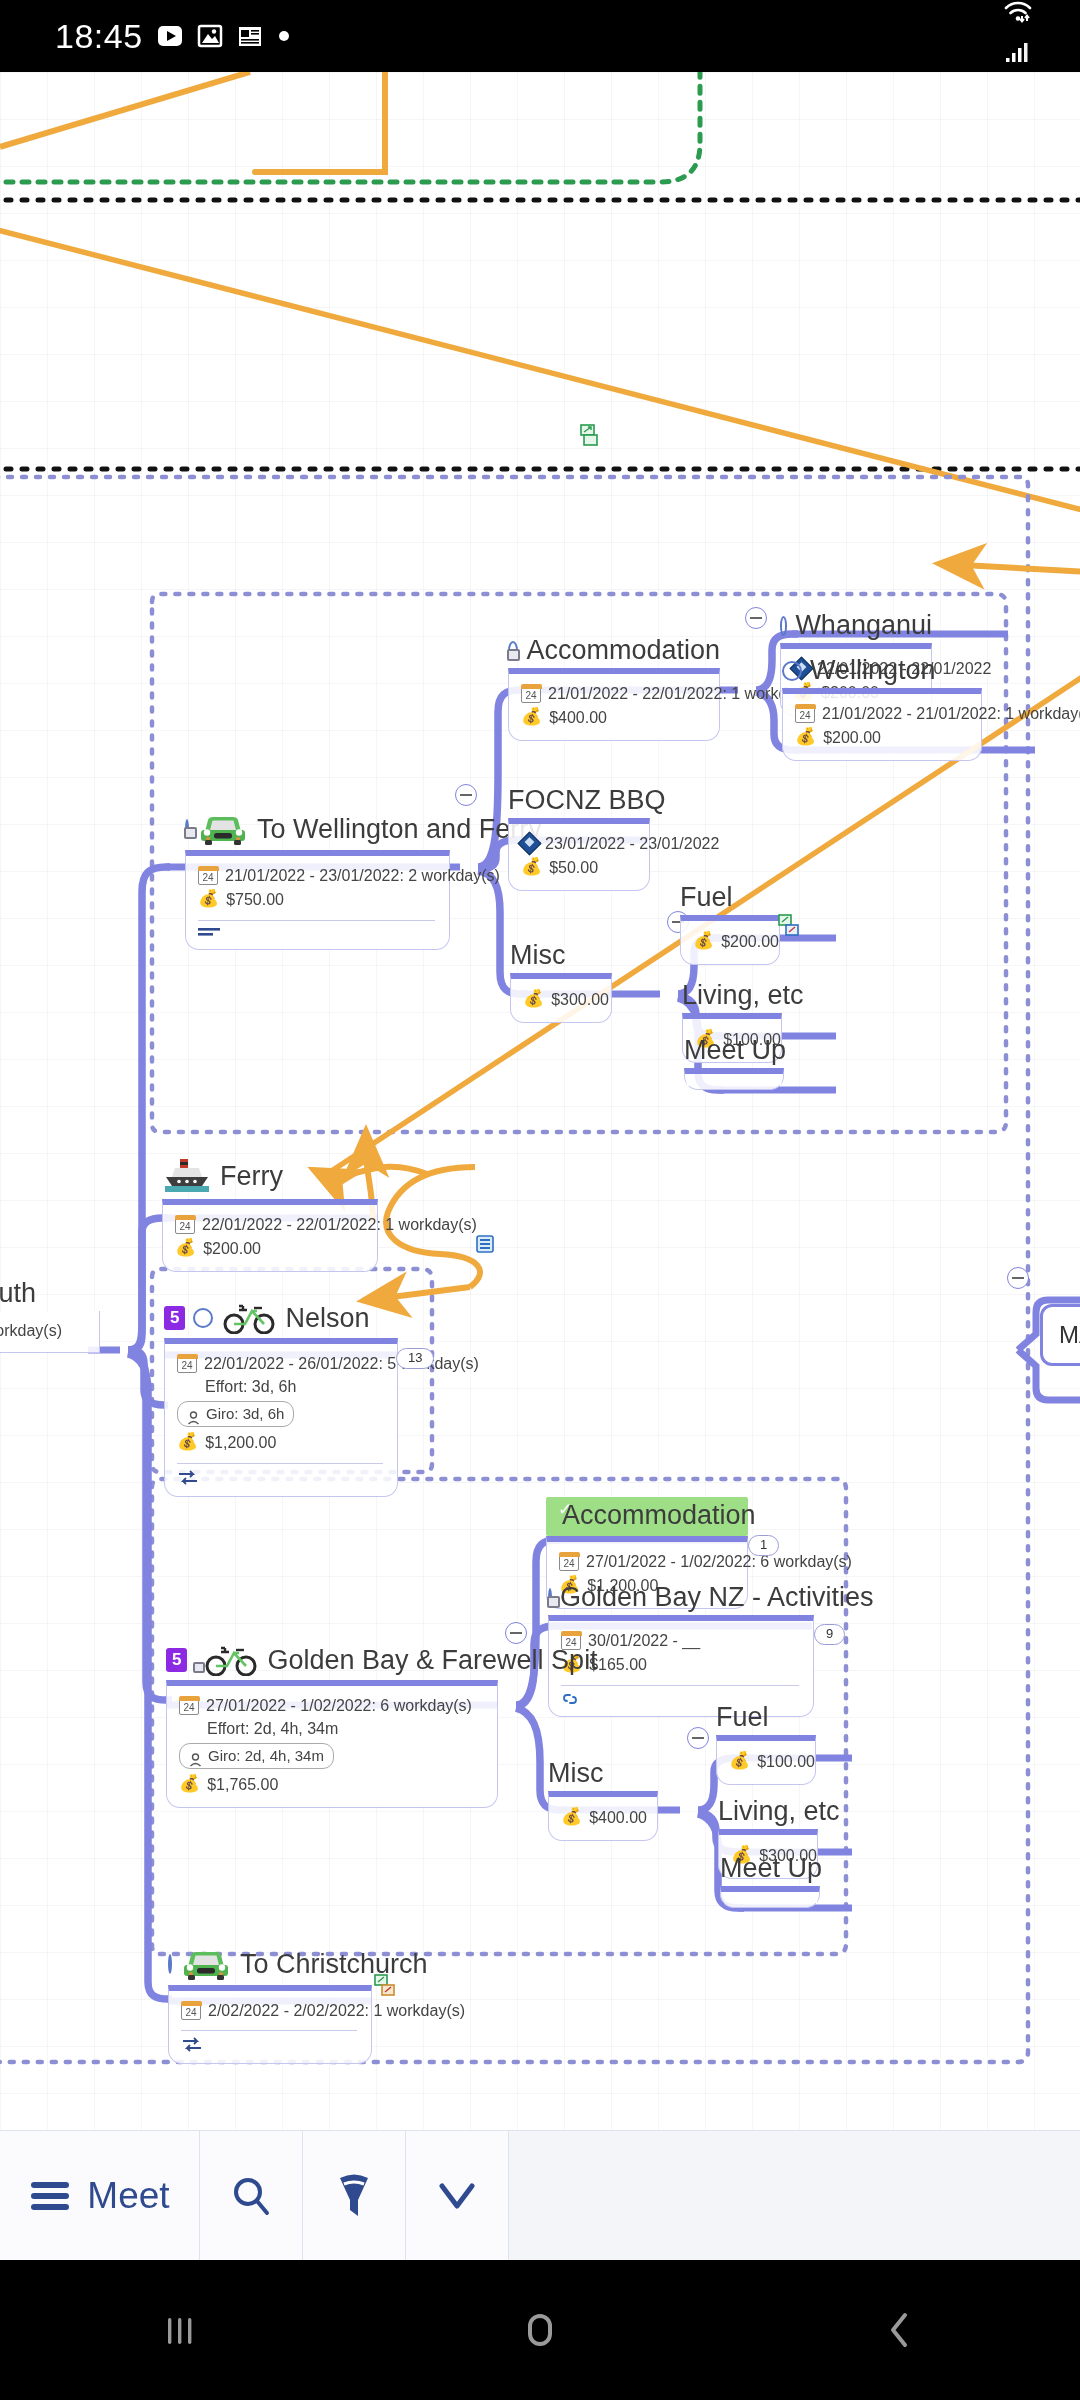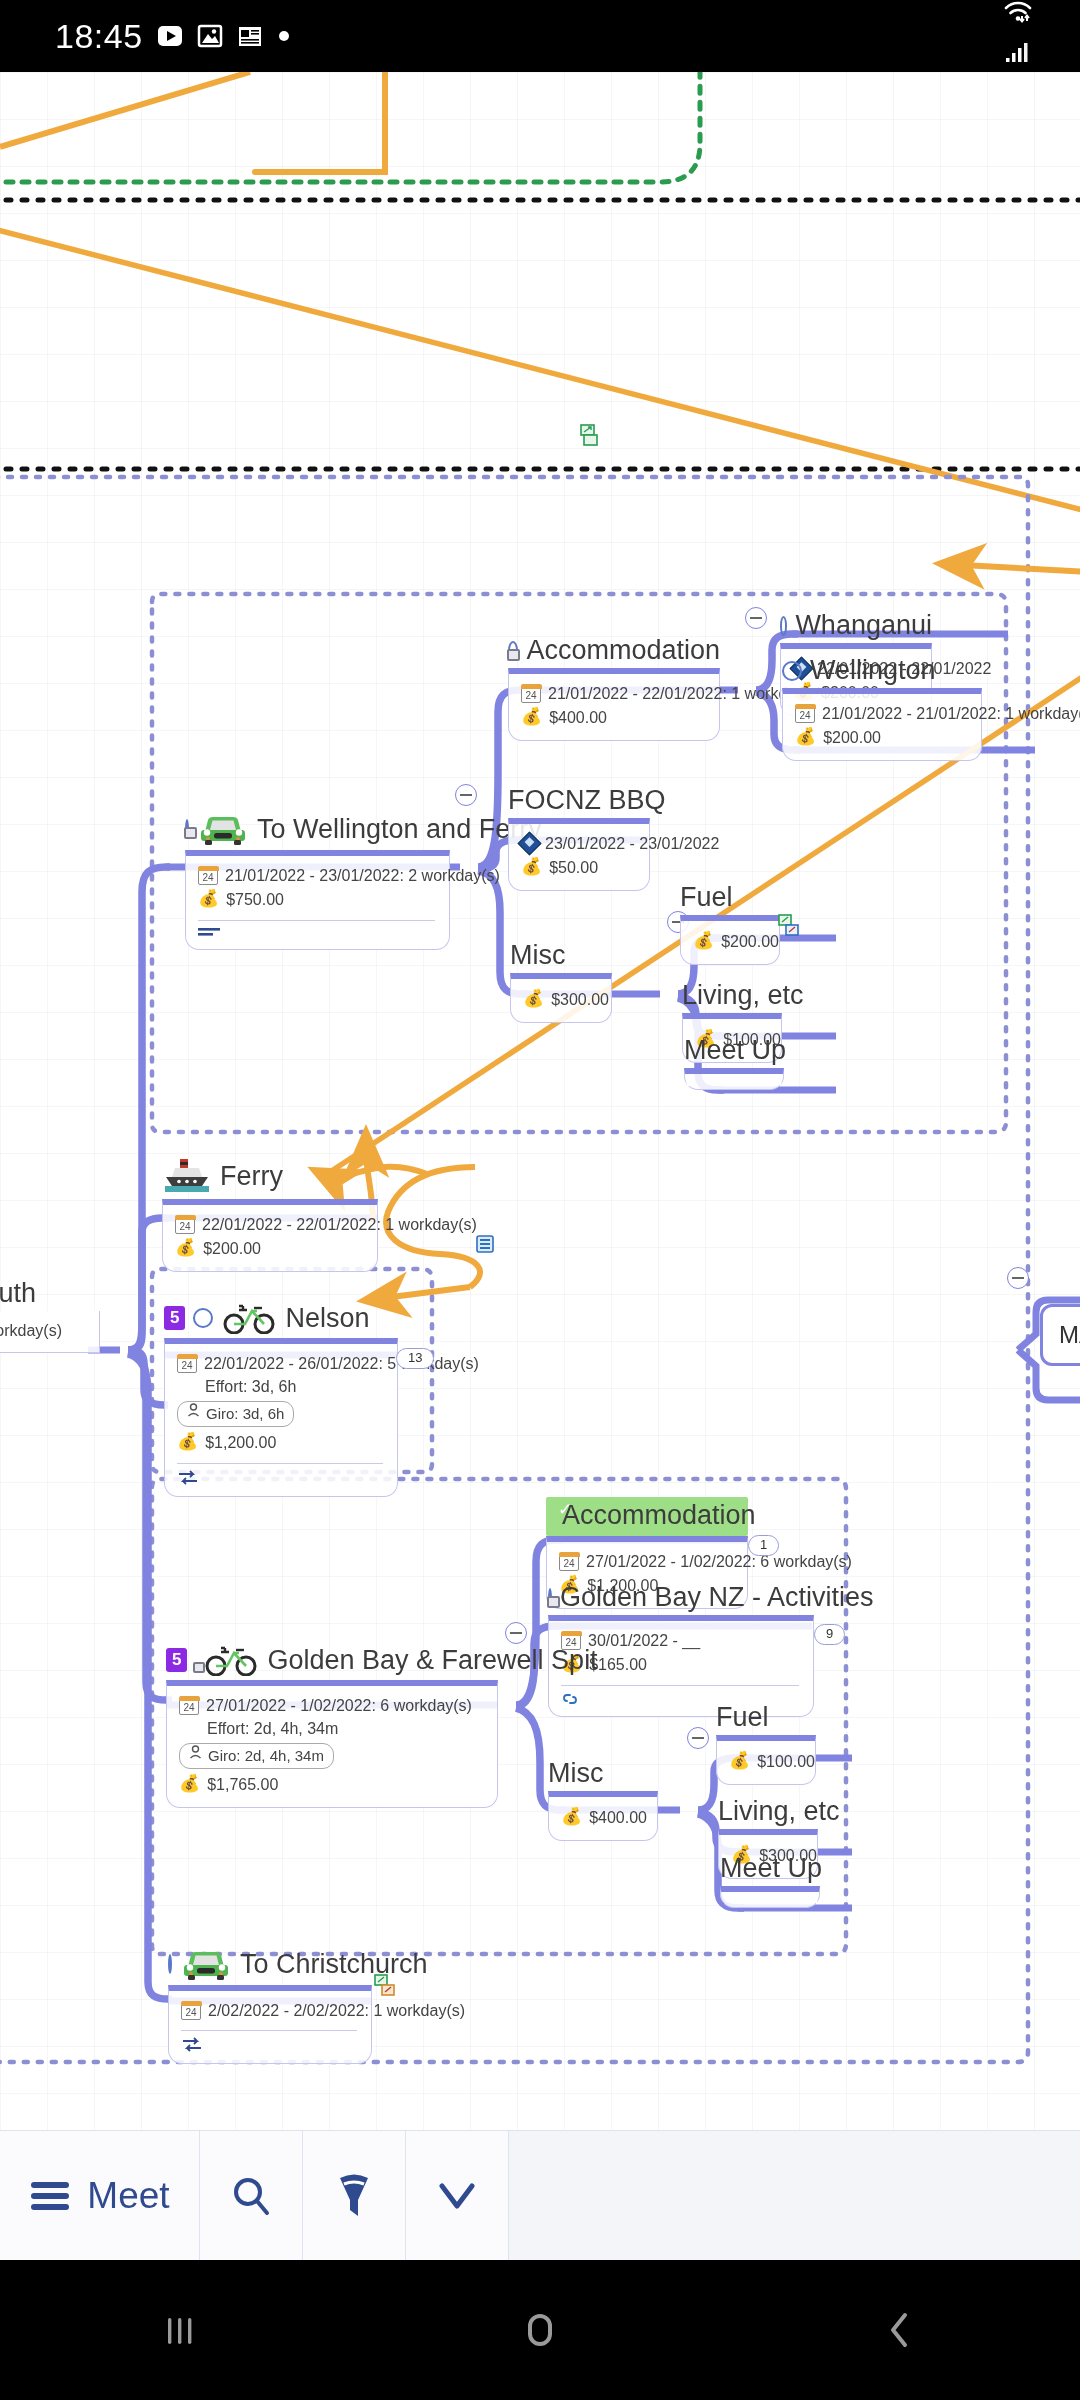--- a/index.html
+++ b/index.html
@@ -39,21 +39,21 @@
   .pie { width:22px;height:22px;border-radius:50%;background:conic-gradient(#2b6cb8 0 55%, #a8c8e8 55% 100%); display:inline-block; position:relative;}
   .pie::after{content:"";position:absolute;left:-2px;bottom:-2px;width:8px;height:7px;border:2px solid #7a7a8a;border-radius:2px;background:#e8e8f0;}
 
   .cal { width:20px;height:18px;border:1.5px solid #8a8a8a;border-radius:2px;background:#fff;position:relative;flex:none;
          font-size:10px;color:#555;text-align:center;line-height:20px; }
   .cal::before{content:"";position:absolute;left:-1.5px;top:-1.5px;right:-1.5px;height:5px;background:#e8a33d;border-radius:2px 2px 0 0;}
   .money { font-size:17px; flex:none; }
   .diam { width:17px;height:17px;background:#1f4f96;transform:rotate(45deg);flex:none;position:relative;border:1px solid #14365f;}
   .diam::after{content:"";position:absolute;left:3px;top:3px;width:7px;height:7px;background:#cfe0f5;}
 
-  .chip { display:inline-flex; align-items:flex-start; gap:6px; border:1px solid #aaa; border-radius:11px; padding:1px 9px; font-size:15px; color:#444; }
+  .chip { display:inline-flex; align-items:flex-end; gap:6px; border:1px solid #aaa; border-radius:11px; padding:1px 9px; font-size:15px; color:#444; }
   .badge { position:absolute; border:1.5px solid #9a9cd8; background:#fff; border-radius:12px; padding:0px 11px; font-size:13px; color:#333; line-height:1.45; }
 
   .collapse { position:absolute; width:22px; height:22px; border:1.7px solid #8083e0; border-radius:50%; background:#fff; }
   .collapse::after{content:"";position:absolute;left:4px;top:9px;width:12px;height:1.8px;background:#666;}
 
   
   .gl { flex:none; display:block; }
 
   
   .marker { position:absolute; }

